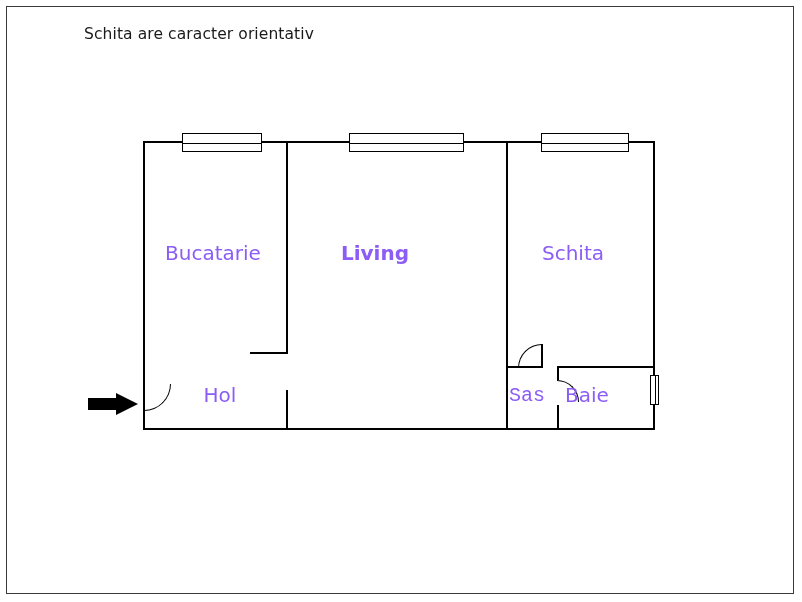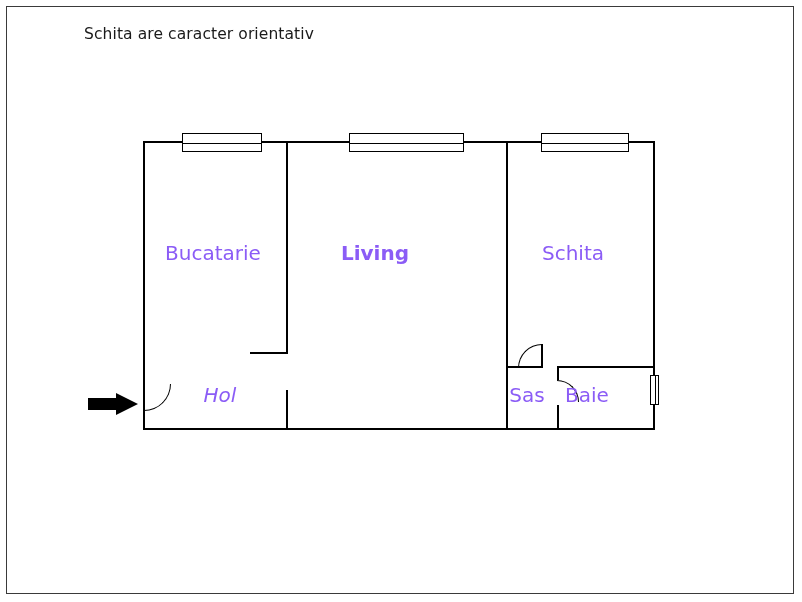--- a/index.html
+++ b/index.html
@@ -139,18 +139,18 @@
 
     <div class="entry-arrow" style="left:88px; top:393px;">
       <svg width="52" height="22" viewBox="0 0 52 22">
         <polygon points="0,5 28,5 28,0 50,11 28,22 28,17 0,17" fill="#000000"></polygon>
       </svg>
     </div>
 
     <div class="room-label" style="left:213px; top:253px;">Bucatarie</div>
     <div class="room-label" style="left:375px; top:253px;font-weight:bold;">Living</div>
     <div class="room-label" style="left:573px; top:253px;">Schita</div>
-    <div class="room-label" style="left:220px; top:395px;font-style:italic;">Hol</div>
-    <div class="room-label" style="left:527px; top:395px;">Sas</div>
+    <div class="room-label" style="left:220px; top:395px;">Hol</div>
+    <div class="room-label" style="left:527px; top:395px;font-family:Liberation Mono, monospace;">Sas</div>
     <div class="room-label" style="left:587px; top:395px;">Baie</div>
 
   </div>
 </div>
 
 </body></html>

